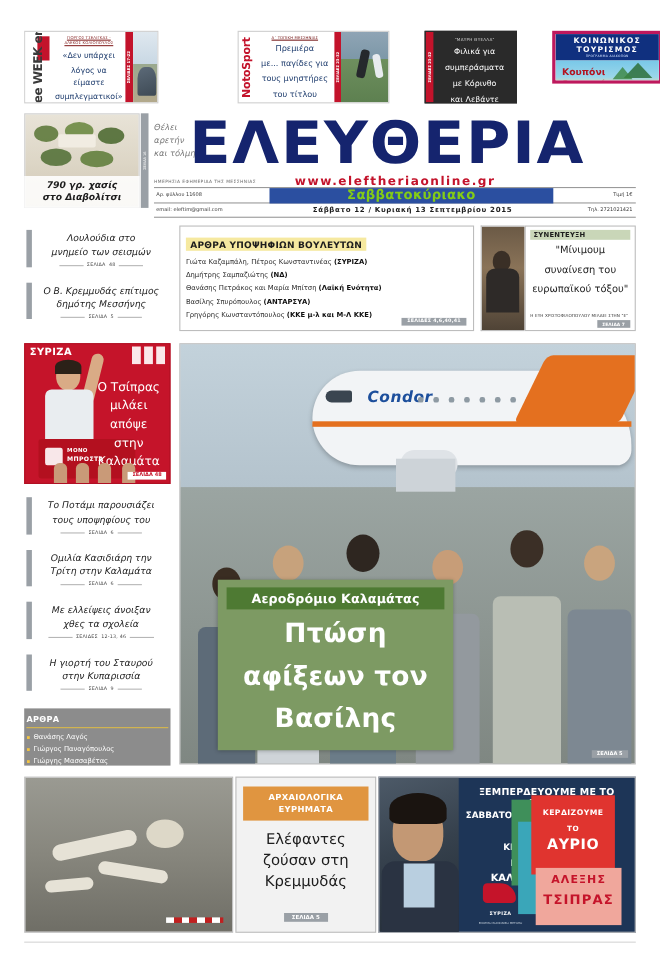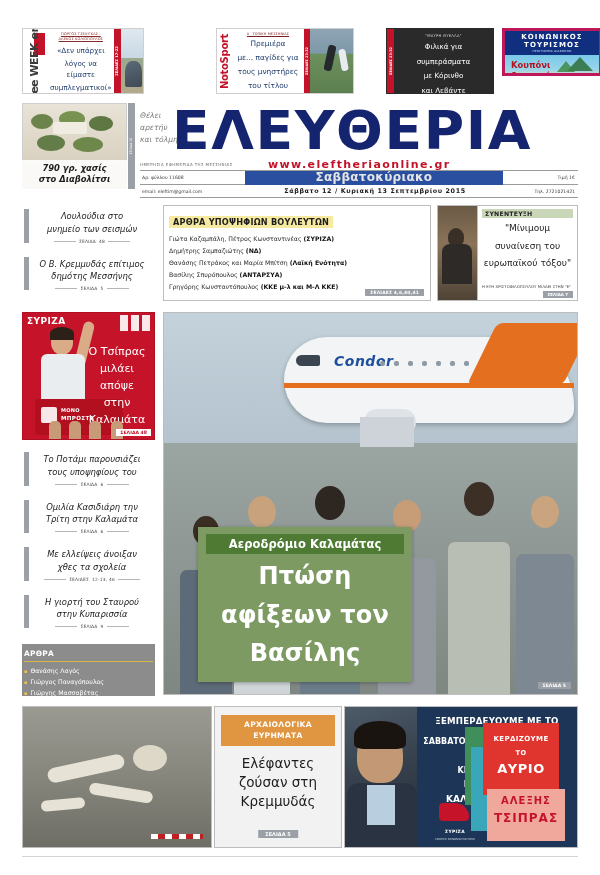--- a/index.html
+++ b/index.html
@@ -77,21 +77,21 @@
   .ad2 .thumb2::before{
     content:""; position:absolute; left:16px; top:16px; width:8px; height:26px;
     background:#25282c; transform:rotate(12deg); border-radius:3px;
   }
   .ad2 .thumb2::after{
     content:""; position:absolute; left:30px; top:20px; width:7px; height:22px;
     background:#e8ebef; transform:rotate(-10deg); border-radius:3px;
   }
 
   
-  .ad3 { left:386px; top:14px; width:108px; height:66px; display:flex; background:#2a2a2a; border-color:#2a2a2a;}
+  .ad3 { left:386px; top:14px; width:84px; height:66px; display:flex; background:#2a2a2a; border-color:#2a2a2a;}
   .ad3 .t3-side { width:7px; background:#c3132b; display:flex; align-items:center; justify-content:center; }
   .ad3 .t3-side span { transform:rotate(-90deg); white-space:nowrap; font-size:3.4px; color:#fff; font-weight:bold; }
   .ad3 .t3-body { flex:1; padding:4px 3px; }
   .ad3 .t3-kicker { font-size:3.8px; color:#cfcfcf; text-align:center; letter-spacing:.2px; }
   .ad3 .t3-lead { font-size:7.2px; color:#fff; text-align:center; line-height:1.62; margin-top:3px; }
 
   
   .ad4 { left:502px; top:14px; width:100px; height:48px; border:3px solid #be185d; }
   .ad4 .k-top { background:#10307f; padding:2px 0 2px; }
   .ad4 .k-t1 { font-size:7px; font-weight:bold; color:#fff; text-align:center; letter-spacing:1.1px; }
@@ -161,21 +161,21 @@
     font-size:4px; color:#6c6c6c; letter-spacing:.4px;
   }
 
   .mh-bar { position:absolute; left:140px; top:70px; width:438px; height:28px; }
   .mh-bar .row { display:flex; align-items:center; height:14px; border-top:1px solid #9a9a9a; }
   .mh-bar .row.last { border-bottom:1px solid #9a9a9a; }
   .mh-bar .cell-l { width:112px; font-size:4.6px; color:#3a3a3a; padding-left:2px; }
   .mh-bar .cell-c { flex:1; text-align:center; }
   .mh-bar .cell-r { width:80px; text-align:right; font-size:4.6px; color:#3a3a3a; padding-right:3px; }
   .mh-bar .blue {
-    background:#2b4fa0; color:#e5e5e5; font-size:12px; font-weight:bold;
+    background:#2b4fa0; color:#84cc16; font-size:12px; font-weight:bold;
     height:14px; line-height:13px; width:258px; margin:0 auto; letter-spacing:.3px;
   }
   .mh-bar .dateline { font-size:6.4px; font-weight:bold; color:#1d1d1d; letter-spacing:.6px; }
 
   
   .row2 { position:absolute; left:0; top:205px; width:600px; height:105px; }
 
   .leftcol { position:absolute; left:22px; top:0; width:133px; }
   .teaser { position:relative; padding:5px 4px 9px 11px; }
   .teaser::before {

